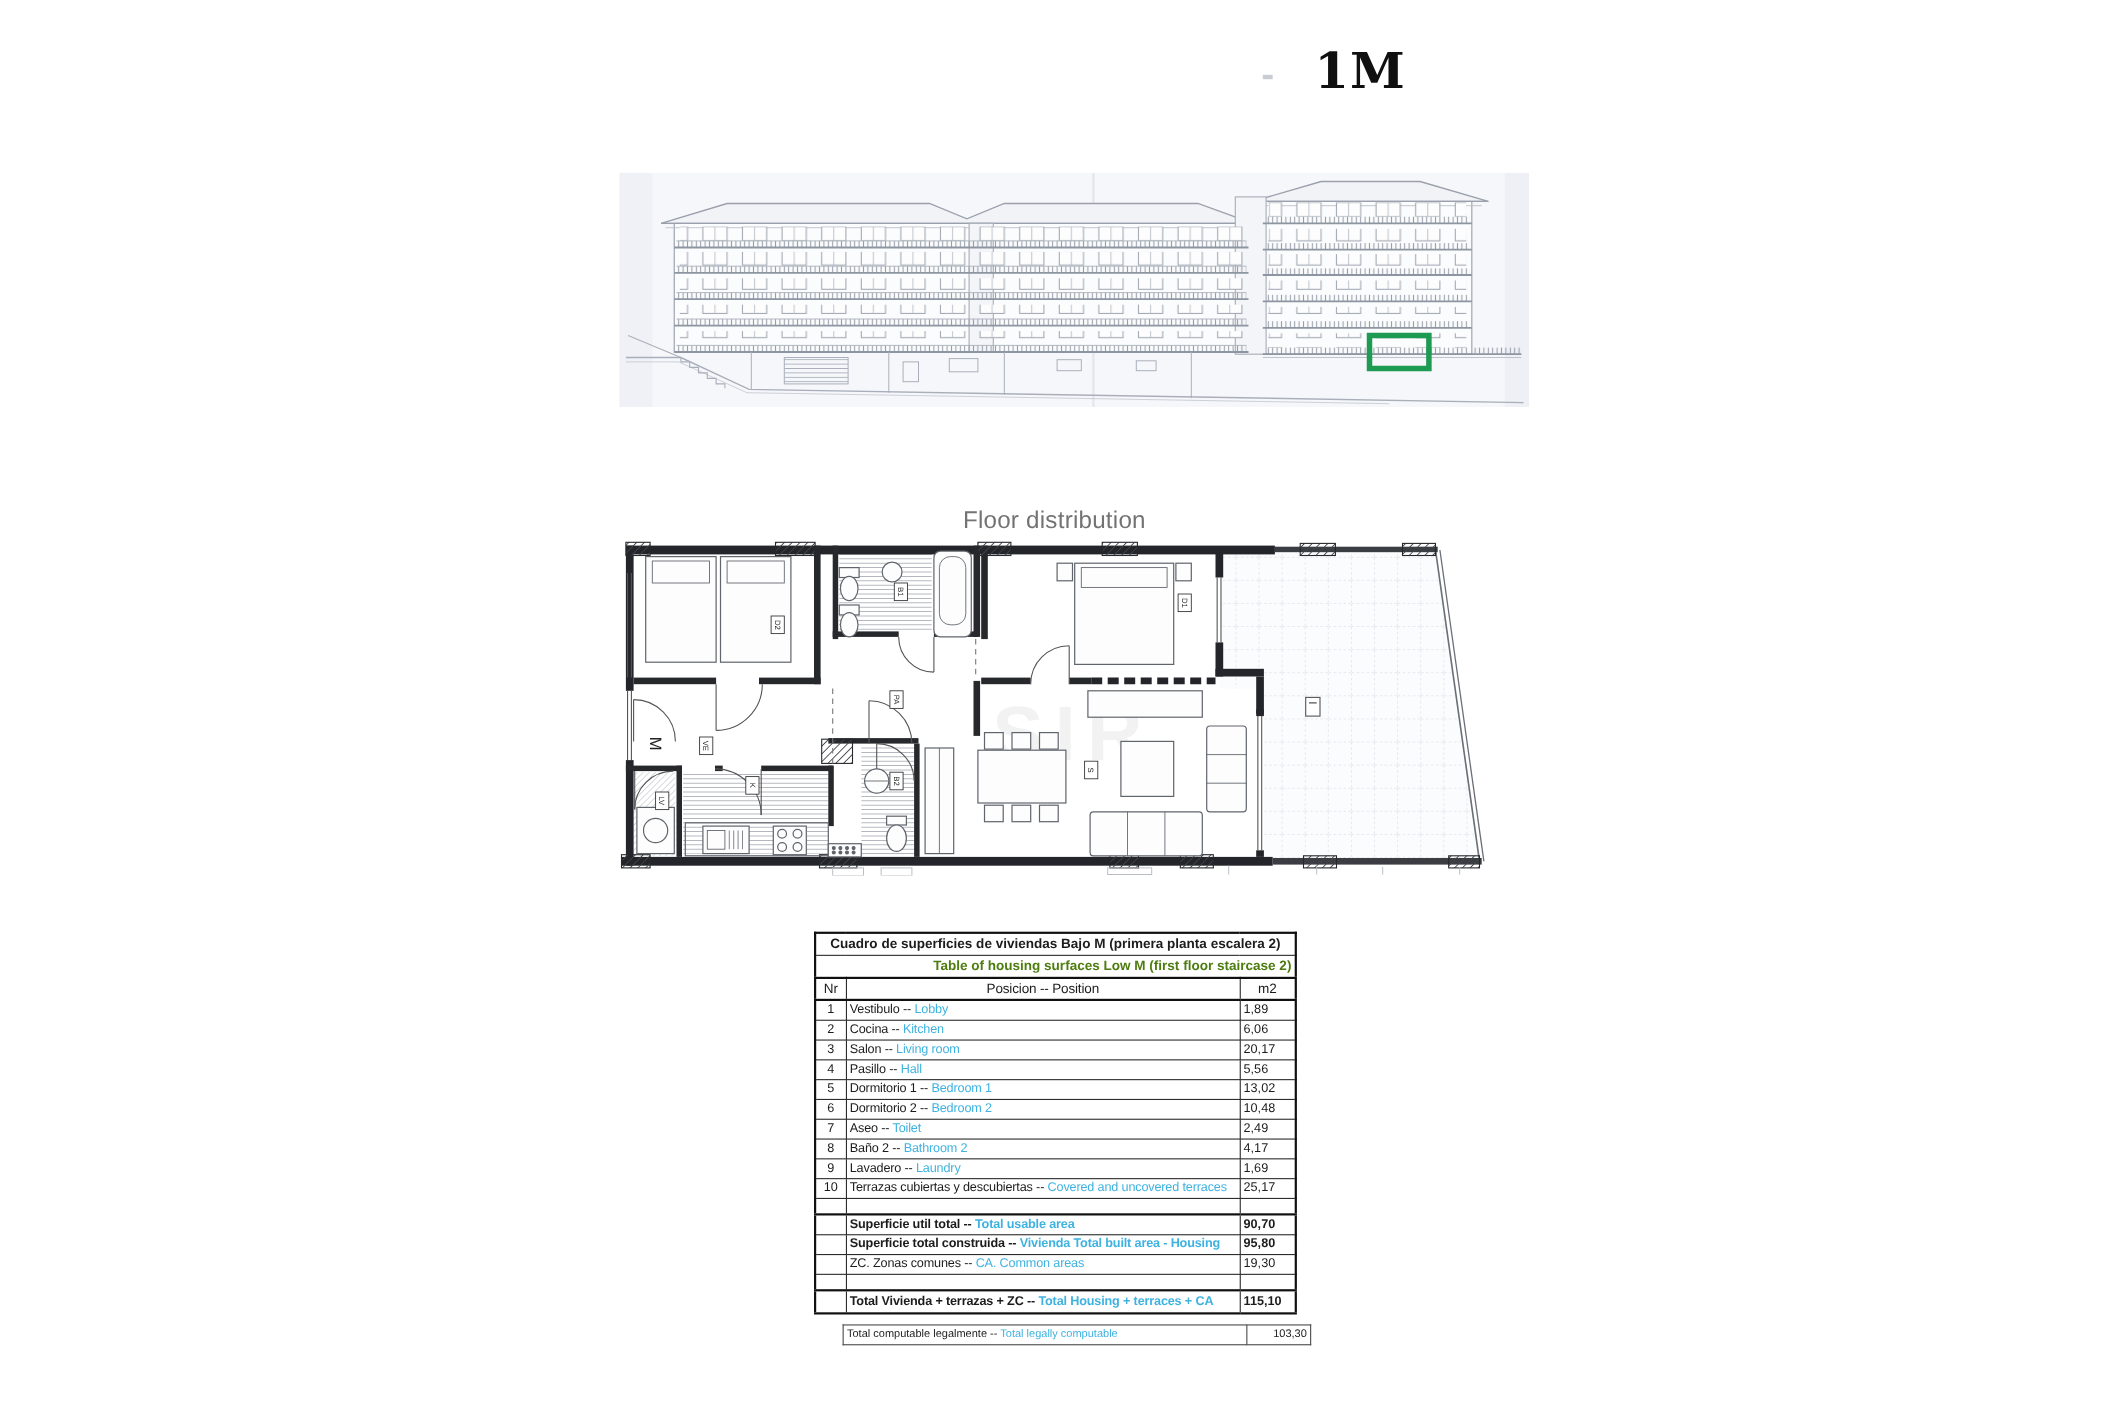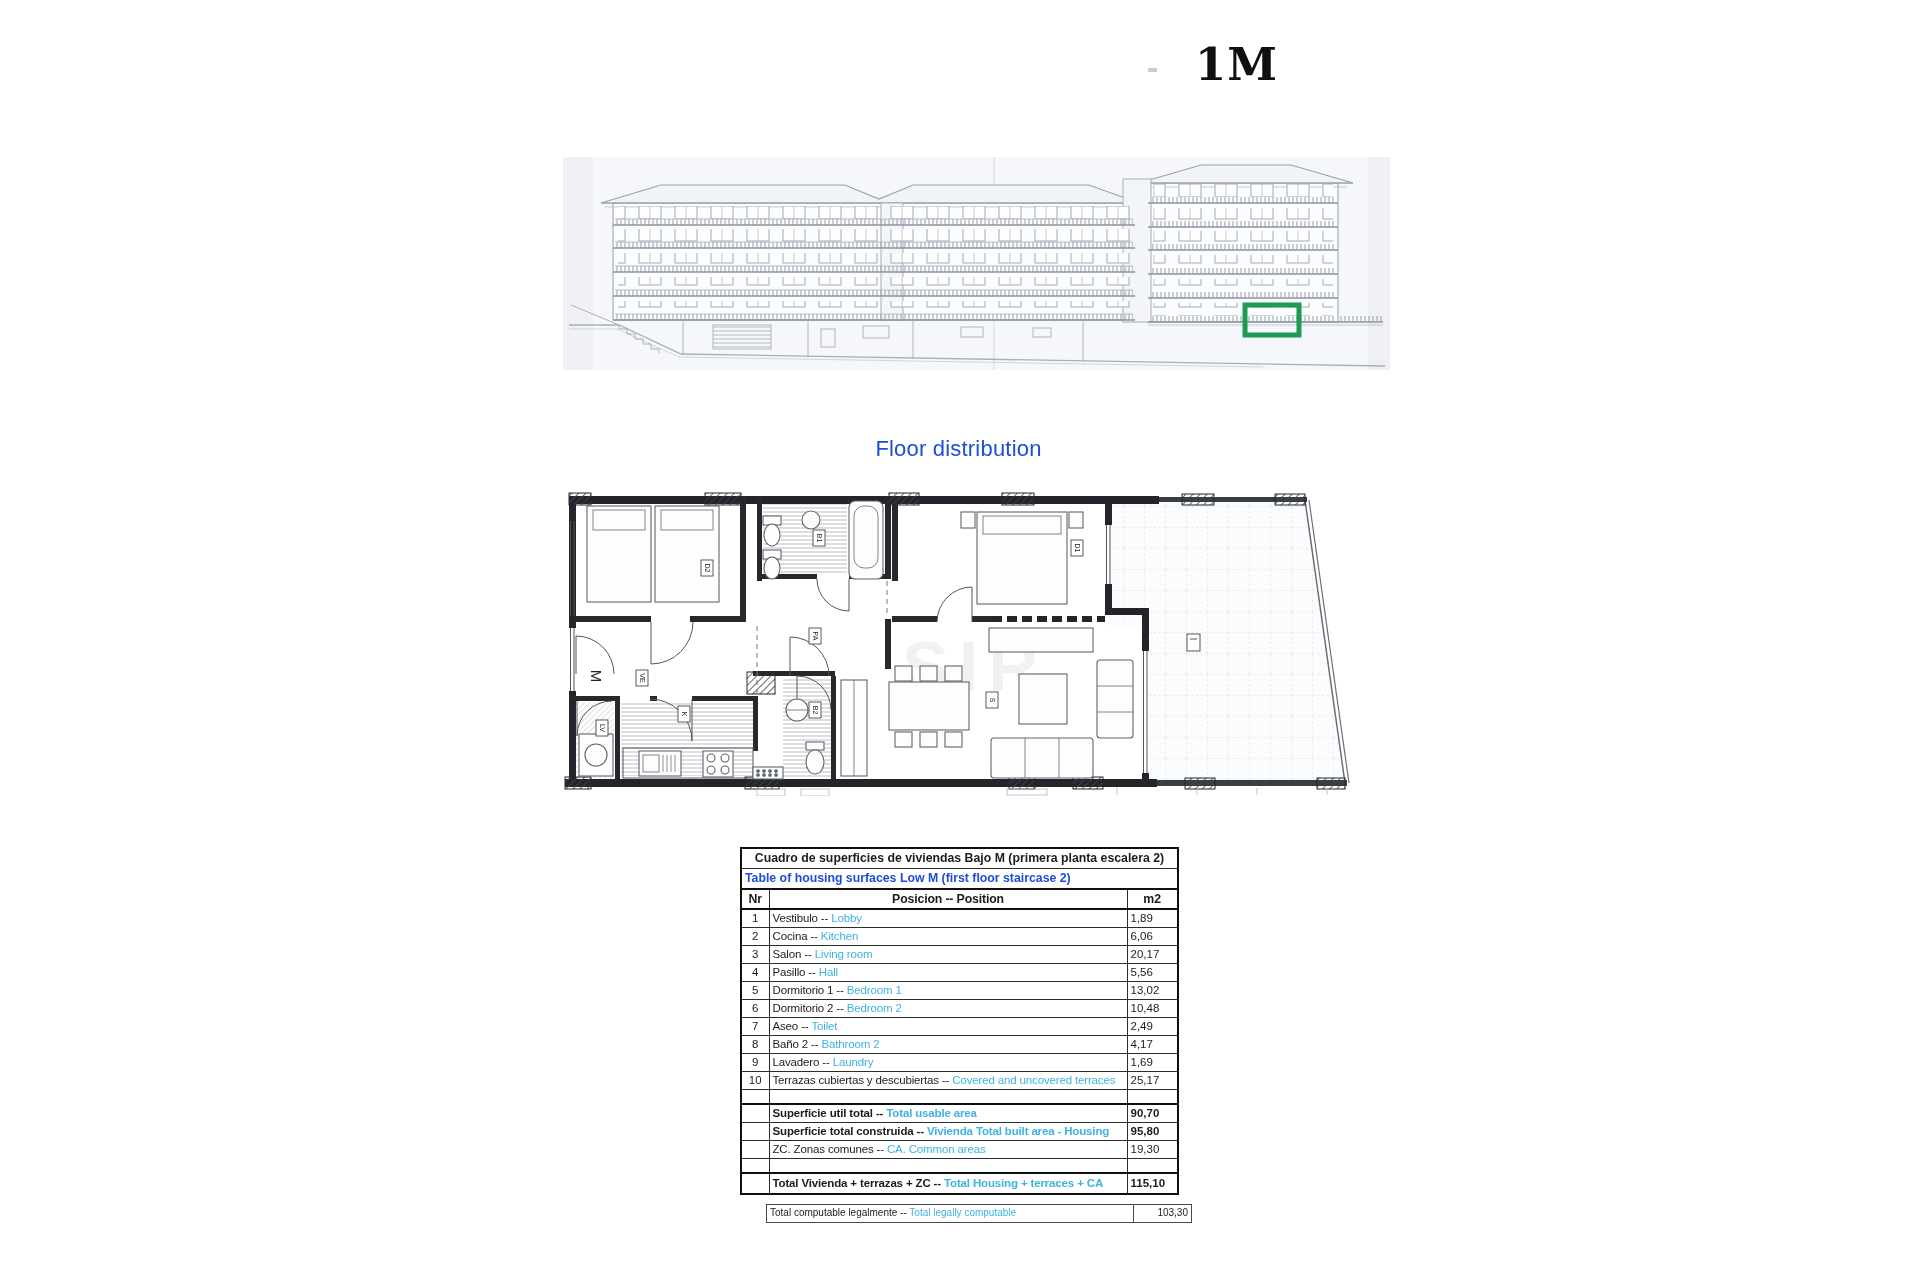--- a/index.html
+++ b/index.html
@@ -6,34 +6,34 @@
   .page{position:relative;width:1920px;height:1280px;background:#fff;overflow:hidden;
         font-family:"Liberation Sans",sans-serif;color:#1c1c1c;}
 
   
   .unit-title{position:absolute;left:1148px;top:38px;font-family:"DejaVu Serif",serif;
               font-weight:700;font-size:45px;letter-spacing:1px;color:#101010;display:flex;align-items:center;gap:35px;}
   .unit-title .pre-tick{display:inline-block;width:9px;height:4px;background:#c9ccd2;margin-right:3px;margin-top:10px;}
 
   
   .elevation{position:absolute;left:563px;top:157px;width:827px;height:213px;}
-  .plan-title{position:absolute;left:557px;top:436px;width:803px;text-align:center;
-              color:#1d4ed8;font-size:22px;letter-spacing:0.2px;}
+  .plan-title{position:absolute;left:557px;top:460px;width:803px;text-align:center;
+              color:#737373;font-size:22px;letter-spacing:0.2px;}
   .floorplan{position:absolute;left:557px;top:486px;width:803px;height:310px;}
   .surf-title{position:absolute;left:740px;top:806px;width:437px;text-align:center;
               color:#2ea363;font-size:26px;letter-spacing:0.2px;white-space:nowrap;}
 
   
   .table-wrap{position:absolute;left:740px;top:847px;width:437px;}
   table.surf{border-collapse:collapse;width:437px;table-layout:fixed;font-size:11.5px;color:#1c1c1c;
              border:2.2px solid #101010;}
   table.surf td,table.surf th{border:1px solid #2c2c2c;padding:0 3px;line-height:1.05;overflow:hidden;white-space:nowrap;}
   tr.title1 td{border:none;border-bottom:1px solid #2c2c2c;height:19px;text-align:center;font-weight:700;font-size:12.3px;}
-  tr.title2 td{border:none;border-bottom:2.2px solid #101010;height:19px;text-align:left;font-weight:700;font-size:12.3px;color:#1d4ed8;}
-  tr.hdr th{height:18px;font-weight:700;font-size:12.3px;text-align:center;border-bottom:2.2px solid #101010;}
+  tr.title2 td{border:none;border-bottom:2.2px solid #101010;height:19px;text-align:right;font-weight:700;font-size:12.3px;color:#4d7c0f;}
+  tr.hdr th{height:18px;font-weight:400;font-size:12.3px;text-align:center;border-bottom:2.2px solid #101010;}
   .c-nr{width:28px;text-align:center;border-right:1.5px solid #101010;}
   .c-pos{width:358px;text-align:left;padding-left:4px;letter-spacing:-0.15px;}
   .c-m2{width:51px;text-align:left;padding-right:5px;border-left:1.5px solid #101010;}
   tr.drow{height:18px;}
   tr.empty-row{height:15px;}
   .en{color:#3fb2e0;}
   tr.bold td{font-weight:700;}
   tr.t-first td{border-top:2px solid #101010;}
   tr.grand td{border-top:2px solid #101010;border-bottom:2.2px solid #101010;font-weight:700;height:19px;}
   table.foot{border-collapse:collapse;margin-left:26px;margin-top:9px;width:411px;table-layout:fixed;

